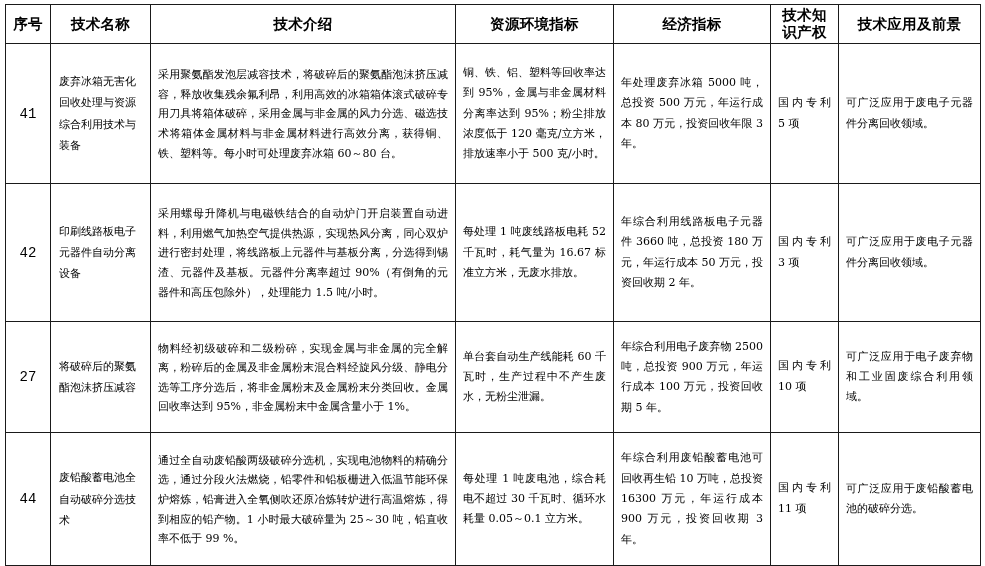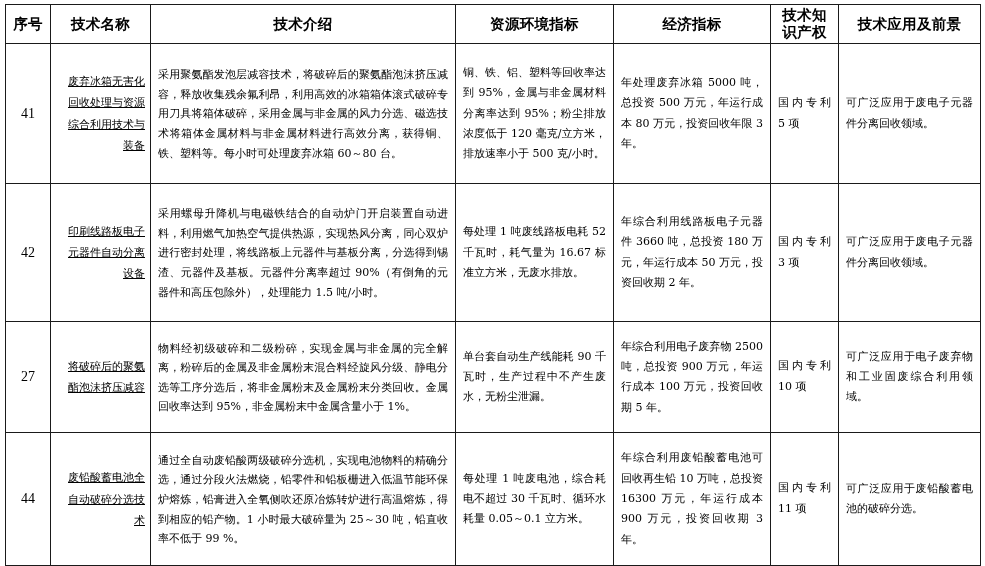--- a/index.html
+++ b/index.html
@@ -54,28 +54,27 @@
 
   
   td {
     font-size: 11px;
     line-height: 1.72;
     padding: 5px 6px;
   }
   td.idx {
     text-align: center;
     font-size: 14px;
-    font-family: Liberation Serif, serif;
+    font-family: Liberation Mono, monospace;
   }
   td.name {
-    text-align: right;
+    text-align: left;
     padding-left: 8px;
     padding-right: 5px;
     line-height: 1.95;
-    text-decoration: underline;
   }
   td.intro {
     text-align: justify;
     text-align-last: left;
     vertical-align: top;
     padding: 7px 7px 6px 7px;
     line-height: 1.78;
     margin-left: 21px;
   }
   td.res {
@@ -150,21 +149,21 @@
         <td class="intro">采用螺母升降机与电磁铁结合的自动炉门开启装置自动进料，利用燃气加热空气提供热源，实现热风分离，同心双炉进行密封处理，将线路板上元器件与基板分离，分选得到锡渣、元器件及基板。元器件分离率超过 90%（有倒角的元器件和高压包除外），处理能力 1.5 吨/小时。</td>
         <td class="res">每处理 1 吨废线路板电耗 52 千瓦时，耗气量为 16.67 标准立方米，无废水排放。</td>
         <td class="eco">年综合利用线路板电子元器件 3660 吨，总投资 180 万元，年运行成本 50 万元，投资回收期 2 年。</td>
         <td class="ip">国内专利 3 项</td>
         <td class="app">可广泛应用于废电子元器件分离回收领域。</td>
       </tr>
       <tr class="r43">
         <td class="idx">27</td>
         <td class="name">将破碎后的聚氨酯泡沫挤压减容</td>
         <td class="intro">物料经初级破碎和二级粉碎，实现金属与非金属的完全解离，粉碎后的金属及非金属粉末混合料经旋风分级、静电分选等工序分选后，将非金属粉末及金属粉末分类回收。金属回收率达到 95%，非金属粉末中金属含量小于 1%。</td>
-        <td class="res">单台套自动生产线能耗 90 千瓦时，生产过程中不产生废水，无粉尘泄漏。</td>
+        <td class="res">单台套自动生产线能耗 60 千瓦时，生产过程中不产生废水，无粉尘泄漏。</td>
         <td class="eco">年综合利用电子废弃物 2500 吨，总投资 900 万元，年运行成本 100 万元，投资回收期 5 年。</td>
         <td class="ip">国内专利 10 项</td>
         <td class="app">可广泛应用于电子废弃物和工业固废综合利用领域。</td>
       </tr>
       <tr class="r44">
         <td class="idx">44</td>
         <td class="name">废铅酸蓄电池全自动破碎分选技术</td>
         <td class="intro">通过全自动废铅酸两级破碎分选机，实现电池物料的精确分选，通过分段火法燃烧，铅零件和铅板栅进入低温节能环保炉熔炼，铅膏进入全氧侧吹还原冶炼转炉进行高温熔炼，得到相应的铅产物。1 小时最大破碎量为 25～30 吨，铅直收率不低于 99 %。</td>
         <td class="res">每处理 1 吨废电池，综合耗电不超过 30 千瓦时、循环水耗量 0.05～0.1 立方米。</td>
         <td class="eco">年综合利用废铅酸蓄电池可回收再生铅 10 万吨，总投资 16300 万元，年运行成本 900 万元，投资回收期 3 年。</td>

